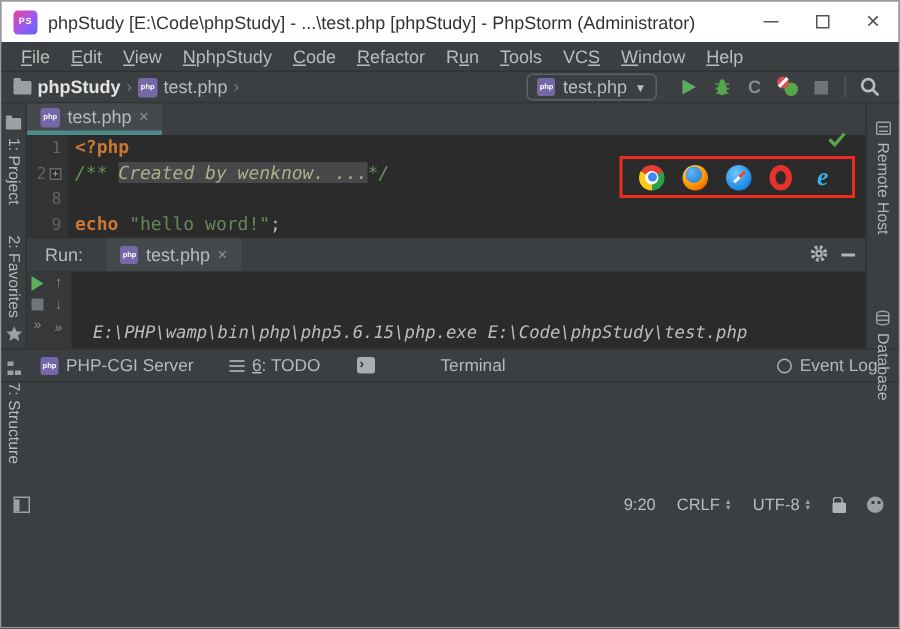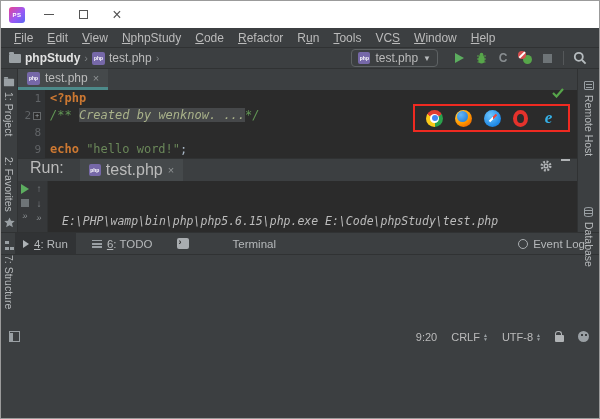--- a/index.html
+++ b/index.html
@@ -123,21 +123,21 @@
   .safari { background:radial-gradient(circle at 38% 32%,#6ec6ff,#1e88e5 70%,#1565c0); }
   .safari::before { content:""; position:absolute; left:7.5px; top:3.5px; width:2px; height:10px;
                     background:linear-gradient(#f44336 50%,#ffffff 50%); transform:rotate(45deg); }
   .opera { width:15px; height:17px; border:4px solid #e5322c; border-radius:50%; background:transparent; }
   .ie { display:flex; align-items:center; justify-content:center; }
   .ie::before { content:"e"; color:#35b1e8; font-style:italic; font-weight:bold;
                 font-size:17px; font-family:"Liberation Serif",serif; }
 
   
   .runhead { height:23px; background:#3c3f41; border-top:1px solid #303233; display:flex;
-             align-items:flex-start; flex:none; color:#bbb; font-size:16px; }
+             align-items:center; flex:none; color:#bbb; font-size:12px; }
   .runlabel { margin-left:12px; }
   .runtab { margin-left:16px; height:100%; background:#45494b; display:flex; align-items:center;
             gap:5px; padding:0 9px; }
   .gear { margin-left:auto; }
   .hidebtn { width:24px; display:flex; justify-content:center; }
   .hidebtn i { width:9px; height:2px; background:#b0b3b5; display:block; }
 
   .runbody { height:59px; display:flex; flex:none; background:#2b2b2b;font-style:italic; }
   .rtools { width:30px; flex:none; background:#36383a; border-right:1px solid #303233;
             display:flex; padding-top:3px; }
@@ -183,20 +183,21 @@
   .ic-hector::before { content:""; position:absolute; left:2.5px; top:3px; width:2px; height:2px;
                        background:#3c3f41; box-shadow:4px 0 0 #3c3f41; }
 </style>
 </head>
 <body>
 
 <div class="window">
 
   <div class="titlebar">
     <div class="pslogo">PS</div>
+    <div class="wtitle">phpStudy [E:\Code\phpStudy] - ...\test.php [phpStudy] - PhpStorm (Administrator)</div>
     <div class="wbtn">
         <i class="minbar"></i>
       </div>
     <div class="wbtn">
         <i class="maxbox"></i>
       </div>
     <div class="wbtn close"></div>
   </div>
 
   <div class="menubar">
@@ -365,23 +366,23 @@
         <span class="vlabel">Remote Host</span>
       </div>
       <div class="vbtn" style="top:138px;">
         <span class="ic-db ic-sm"></span>
         <span class="vlabel">Database</span>
       </div>
     </div>
   </div>
 
   <div class="bottombar">
-    <div class="bitem active" style="margin-left:14px;">
-      <span class="btri"></span>
-      <span><span class="key">4</span><span>: Run</span></span>
+    <div class="bitem" style="margin-left:18px;">
+      <span class="ic-php sm"></span>
+      <span>PHP-CGI Server</span>
     </div>
     <div class="bitem" style="margin-left:8px;">
       <span class="ic-todo"></span>
       <span><span class="key">6</span><span>: TODO</span></span>
     </div>
     <div class="bitem" style="margin-left:8px;gap:44px;">
       <span class="ic-term"></span>
       <span>Terminal</span>
     </div>
     <span class="spacer"></span>

